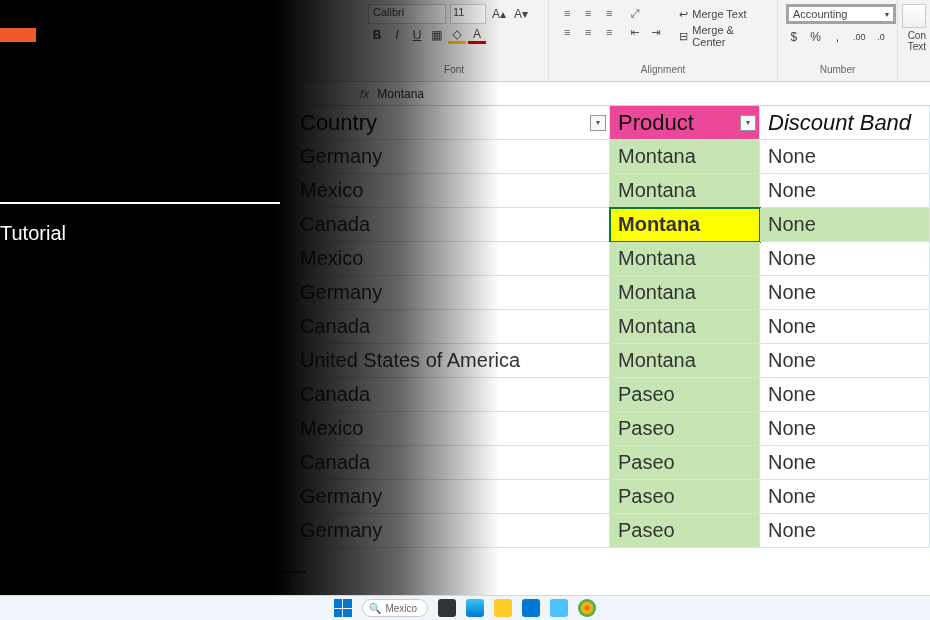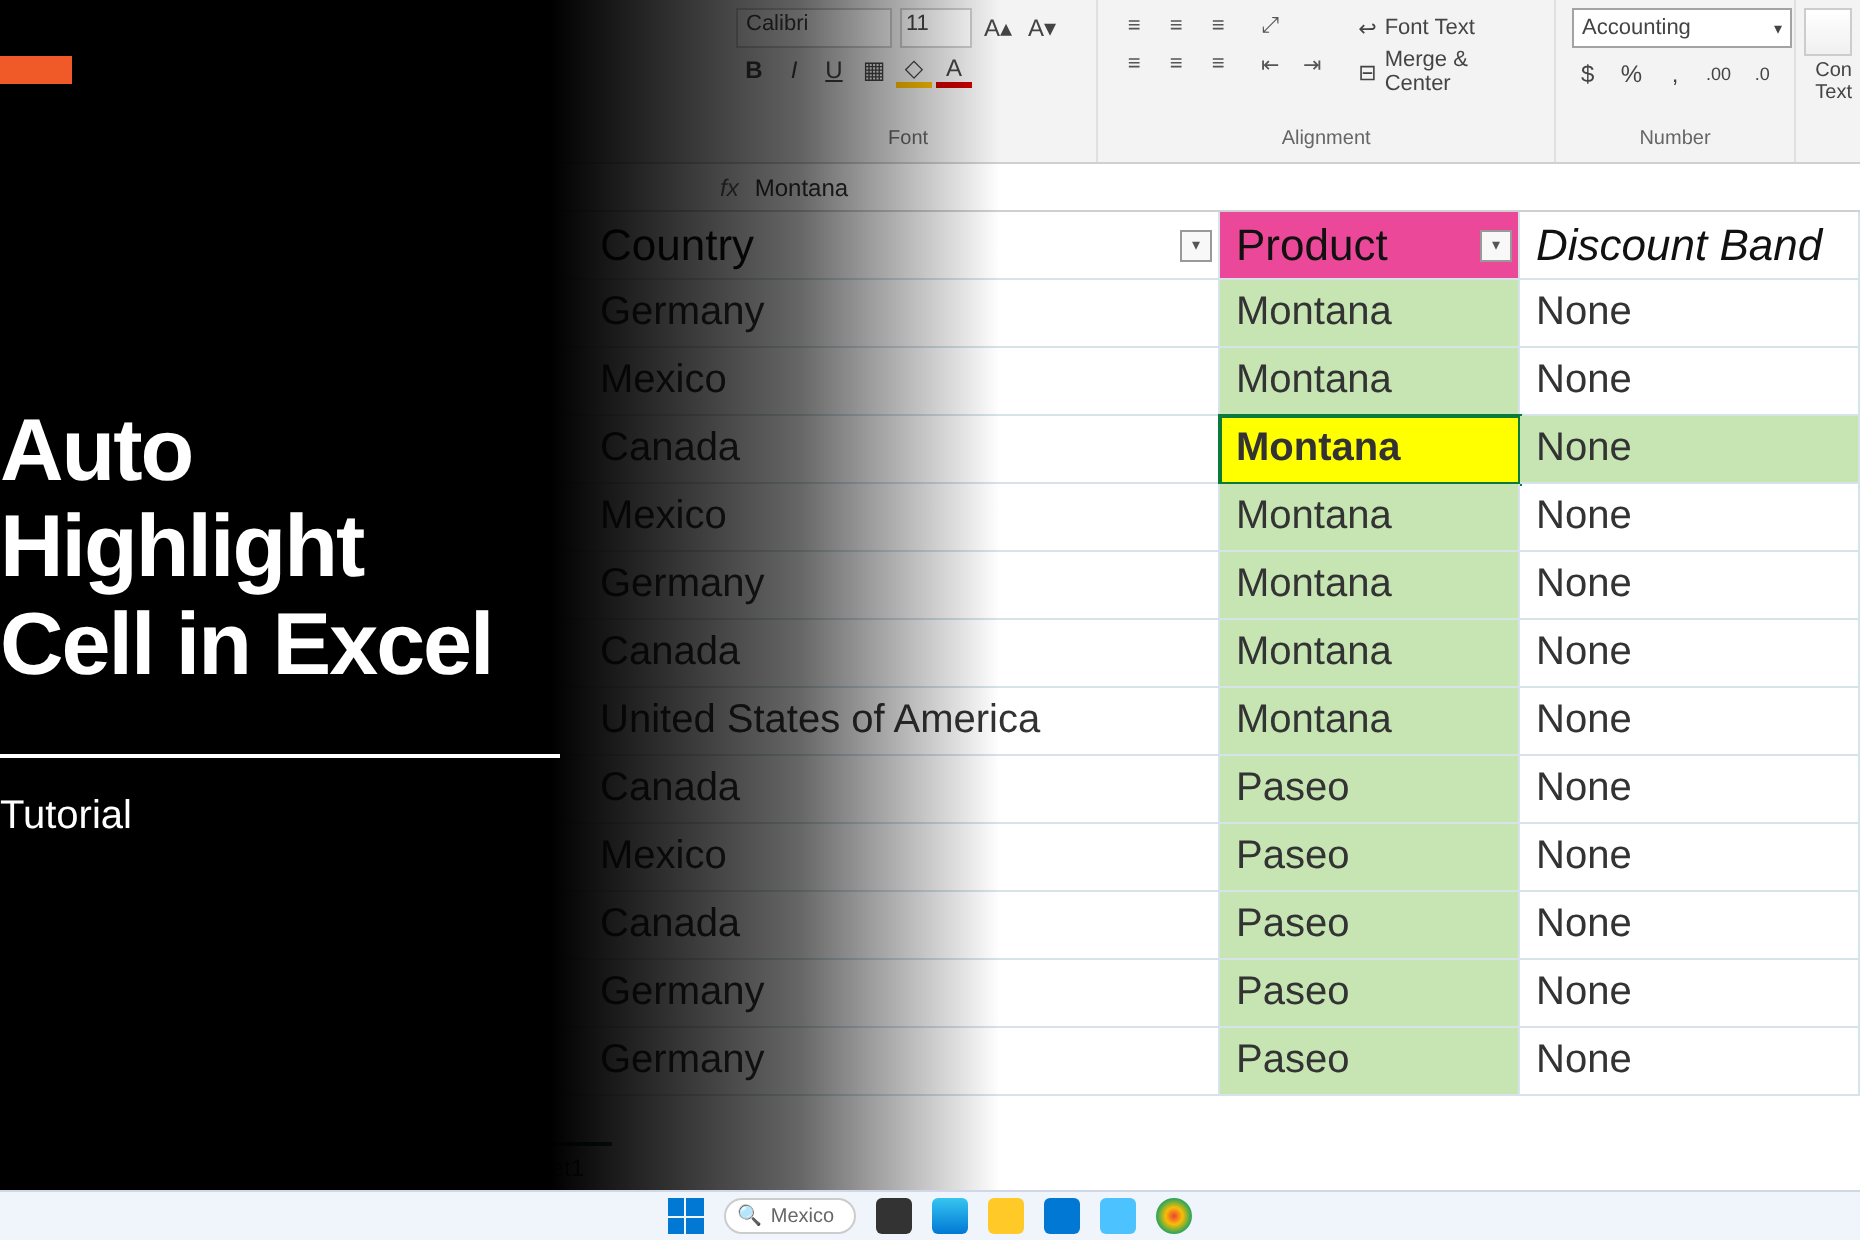--- a/index.html
+++ b/index.html
@@ -25,21 +25,21 @@
     .font-btn { width: 18px; height: 18px; display: inline-flex; align-items: center; justify-content: center; cursor: pointer; font-size: 12px; }
     .font-bottom { display: flex; gap: 2px; }
     
     .align-body { display: flex; gap: 6px; }
     .align-col { display: flex; flex-direction: column; gap: 1px; }
     .align-row { display: flex; gap: 1px; }
     .align-btn { width: 20px; height: 18px; cursor: pointer; display: inline-flex; align-items: center; justify-content: center; font-size: 11px; color: #555; border: 1px solid transparent; }
     .wrap-merge { display: flex; flex-direction: column; gap: 2px; font-size: 11px; }
     .wm-btn { height: 20px; padding: 2px 6px; cursor: pointer; display: flex; align-items: center; gap: 4px; border: 1px solid transparent; }
     
-    .num-top { width: 110px; height: 20px; border: 1px solid #a3a3a3; background: #fff; font-size: 11px; padding: 1px 4px; display: flex; justify-content: space-between; align-items: center; }
+    .num-top { width: 110px; height: 20px; border: 3px solid #a3a3a3; background: #fff; font-size: 11px; padding: 1px 4px; display: flex; justify-content: space-between; align-items: center; }
     .num-bottom { display: flex; gap: 6px; padding-top: 2px; }
     .num-btn { width: 20px; height: 18px; cursor: pointer; font-size: 12px; display: inline-flex; align-items: center; justify-content: center; }
     
     .cond-group { padding: 4px; }
     .cond-btn { cursor: pointer; text-align: right; font-size: 10px; line-height: 1.1; }
     .cond-icon { width: 24px; height: 24px; margin: 0 auto 2px; background: linear-gradient(#fff,#f0f0f0); border: 1px solid #ccc; }
     
     .formula-bar { height: 24px; border-bottom: 1px solid #d0d0d0; display: flex; align-items: center; padding-left: 360px; font-size: 12px; background: #fff; }
     .fx { font-style: italic; color: #666; margin-right: 8px; }
     .fb-val { color: #333; }
@@ -112,21 +112,21 @@
             <span class="align-btn">⤢</span>
           </div>
           <div class="align-row">
             <span class="align-btn">⇤</span>
             <span class="align-btn">⇥</span>
           </div>
         </div>
         <div class="wrap-merge">
           <div class="wm-btn">
             <span>↩</span>
-            <span>Font Text</span>
+            <span>Merge Text</span>
           </div>
           <div class="wm-btn">
             <span>⊟</span>
             <span>Merge &amp; Center</span>
           </div>
         </div>
       </div>
       <div class="group-label">Alignment</div>
     </div>
 
@@ -238,25 +238,20 @@
         </div>
       </div>
   </div>
 
   <div class="sheet-tab">Sheet1</div>
 </div>
 
 <div class="overlay"></div>
 <div class="overlay-content">
   <div class="orange-bar"></div>
-  <div class="overlay-title">
-    <div>Auto</div>
-    <div>Highlight</div>
-    <div>Cell in Excel</div>
-  </div>
   <div class="overlay-hr"></div>
   <div class="overlay-sub">Tutorial</div>
 </div>
 
 <div class="taskbar">
   <div class="tb-start">
       <div></div>
       <div></div>
       <div></div>
       <div></div>

